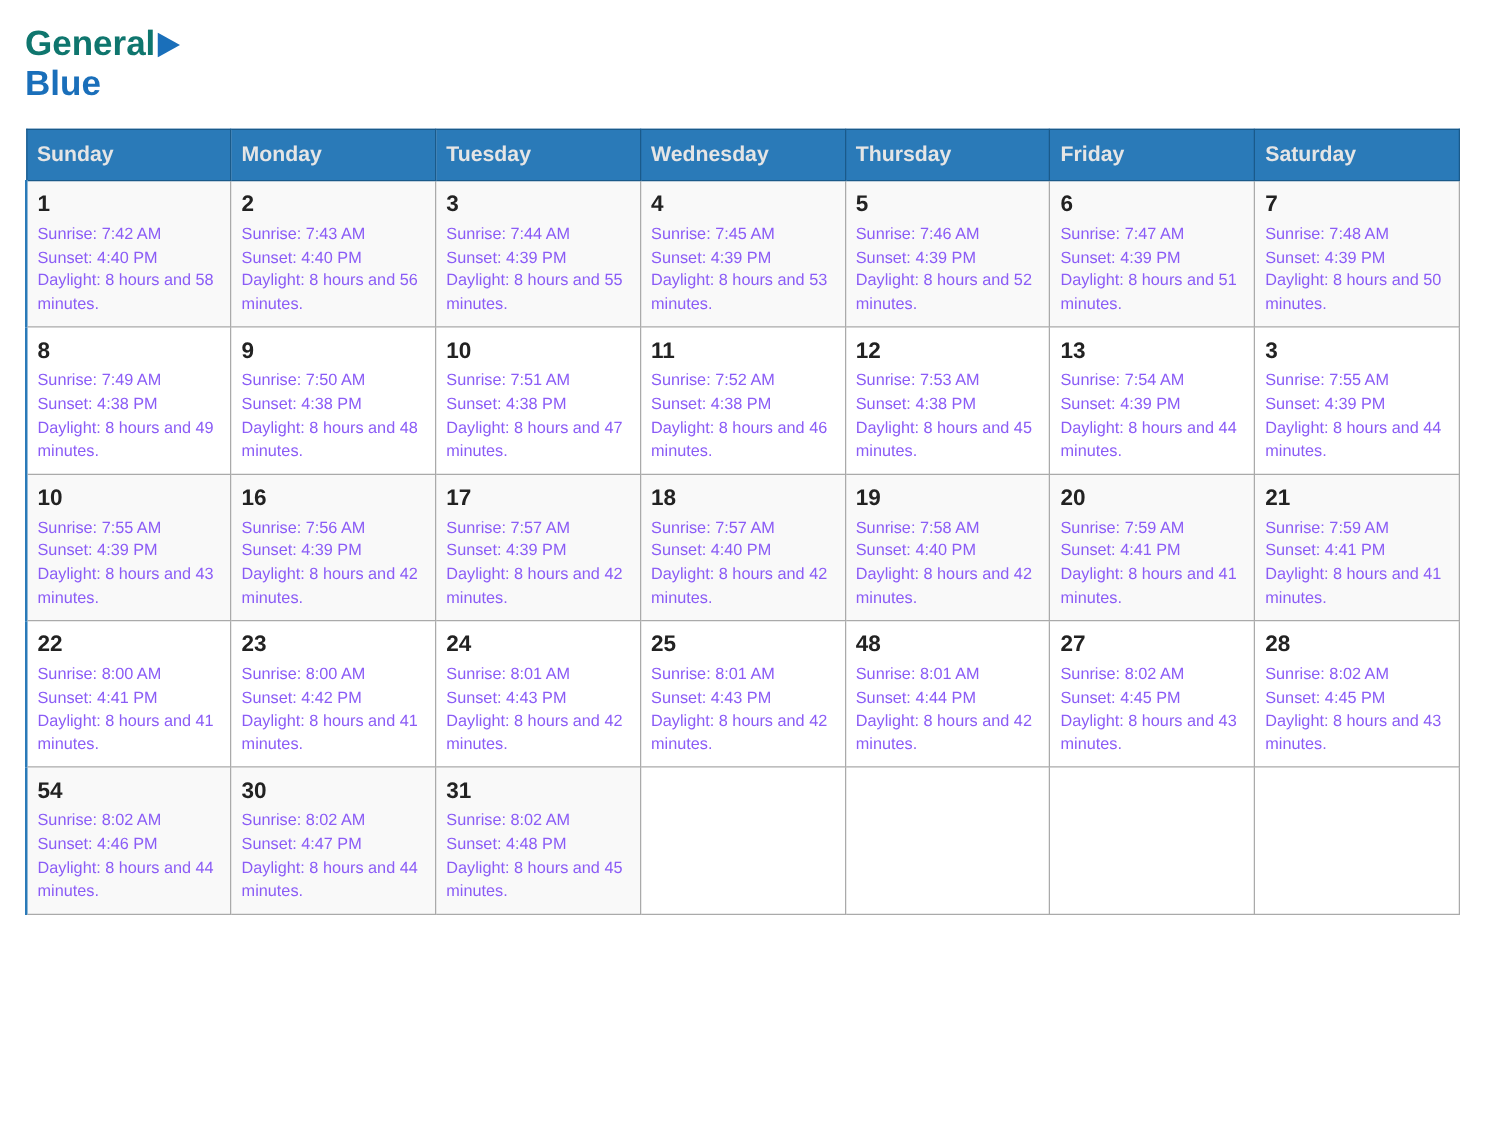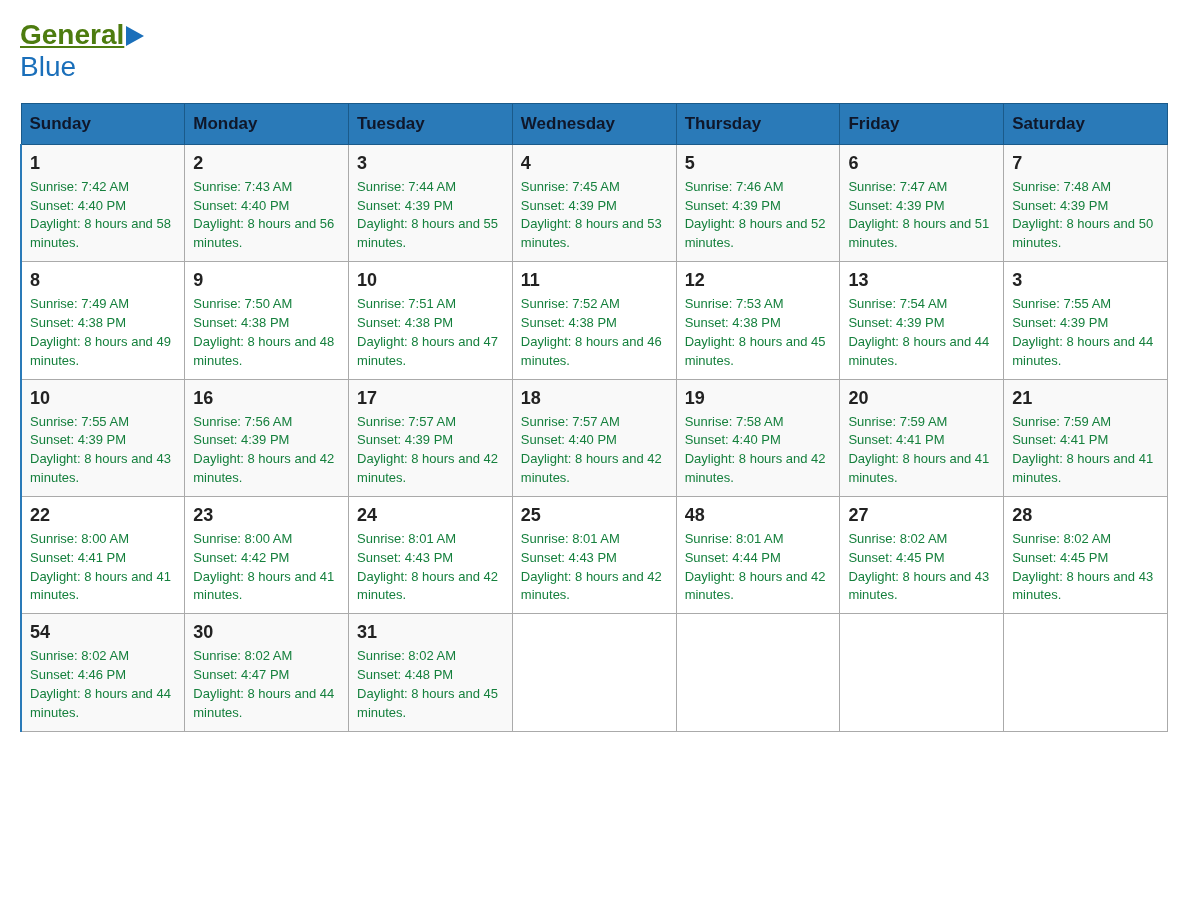--- a/index.html
+++ b/index.html
@@ -17,32 +17,31 @@
       margin-bottom: 20px;
     }
     .logo {
       display: flex;
       flex-direction: column;
       align-items: flex-start;
     }
     .logo-text {
       font-size: 28px;
       font-weight: bold;
-      color: #4d7c0f;
+      color: #0f766e;
       line-height: 1.1;
-      text-decoration: underline;
     }
     .logo-line1 {
       display: flex;
       align-items: center;
     }
     .logo-blue-text {
       color: #1a6fba;
       font-size: 28px;
-      font-weight: normal;
+      font-weight: bold;
     }
     .title-area {
       text-align: right;
     }
     .month-title {
       font-size: 48px;
       font-weight: normal;
       color: #222;
       line-height: 1.1;
     }
@@ -51,41 +50,41 @@
       color: #555;
       margin-top: 4px;
     }
     table {
       width: 100%;
       border-collapse: collapse;
       table-layout: fixed;
     }
     thead tr th {
       background-color: #2a7ab8;
-      color: #0f172a;
+      color: #e5e5e5;
       padding: 10px 8px;
       text-align: left;
       font-size: 17px;
       border: 1px solid #1a5a8a;
     }
     tbody tr td {
       border: 1px solid #aaa;
       vertical-align: top;
       padding: 8px;
       height: 110px;
     }
     .day-number {
       font-size: 18px;
       font-weight: bold;
       color: #222;
       margin-bottom: 4px;
     }
     .day-info {
       font-size: 13px;
-      color: #15803d;
+      color: #8b5cf6;
       line-height: 1.45;
     }
     tbody tr:nth-child(odd) td {
       background-color: #f9f9f9;
     }
     tbody tr:nth-child(even) td {
       background-color: #fff;
     }
     .empty-cell {
       background-color: #fff !important;

